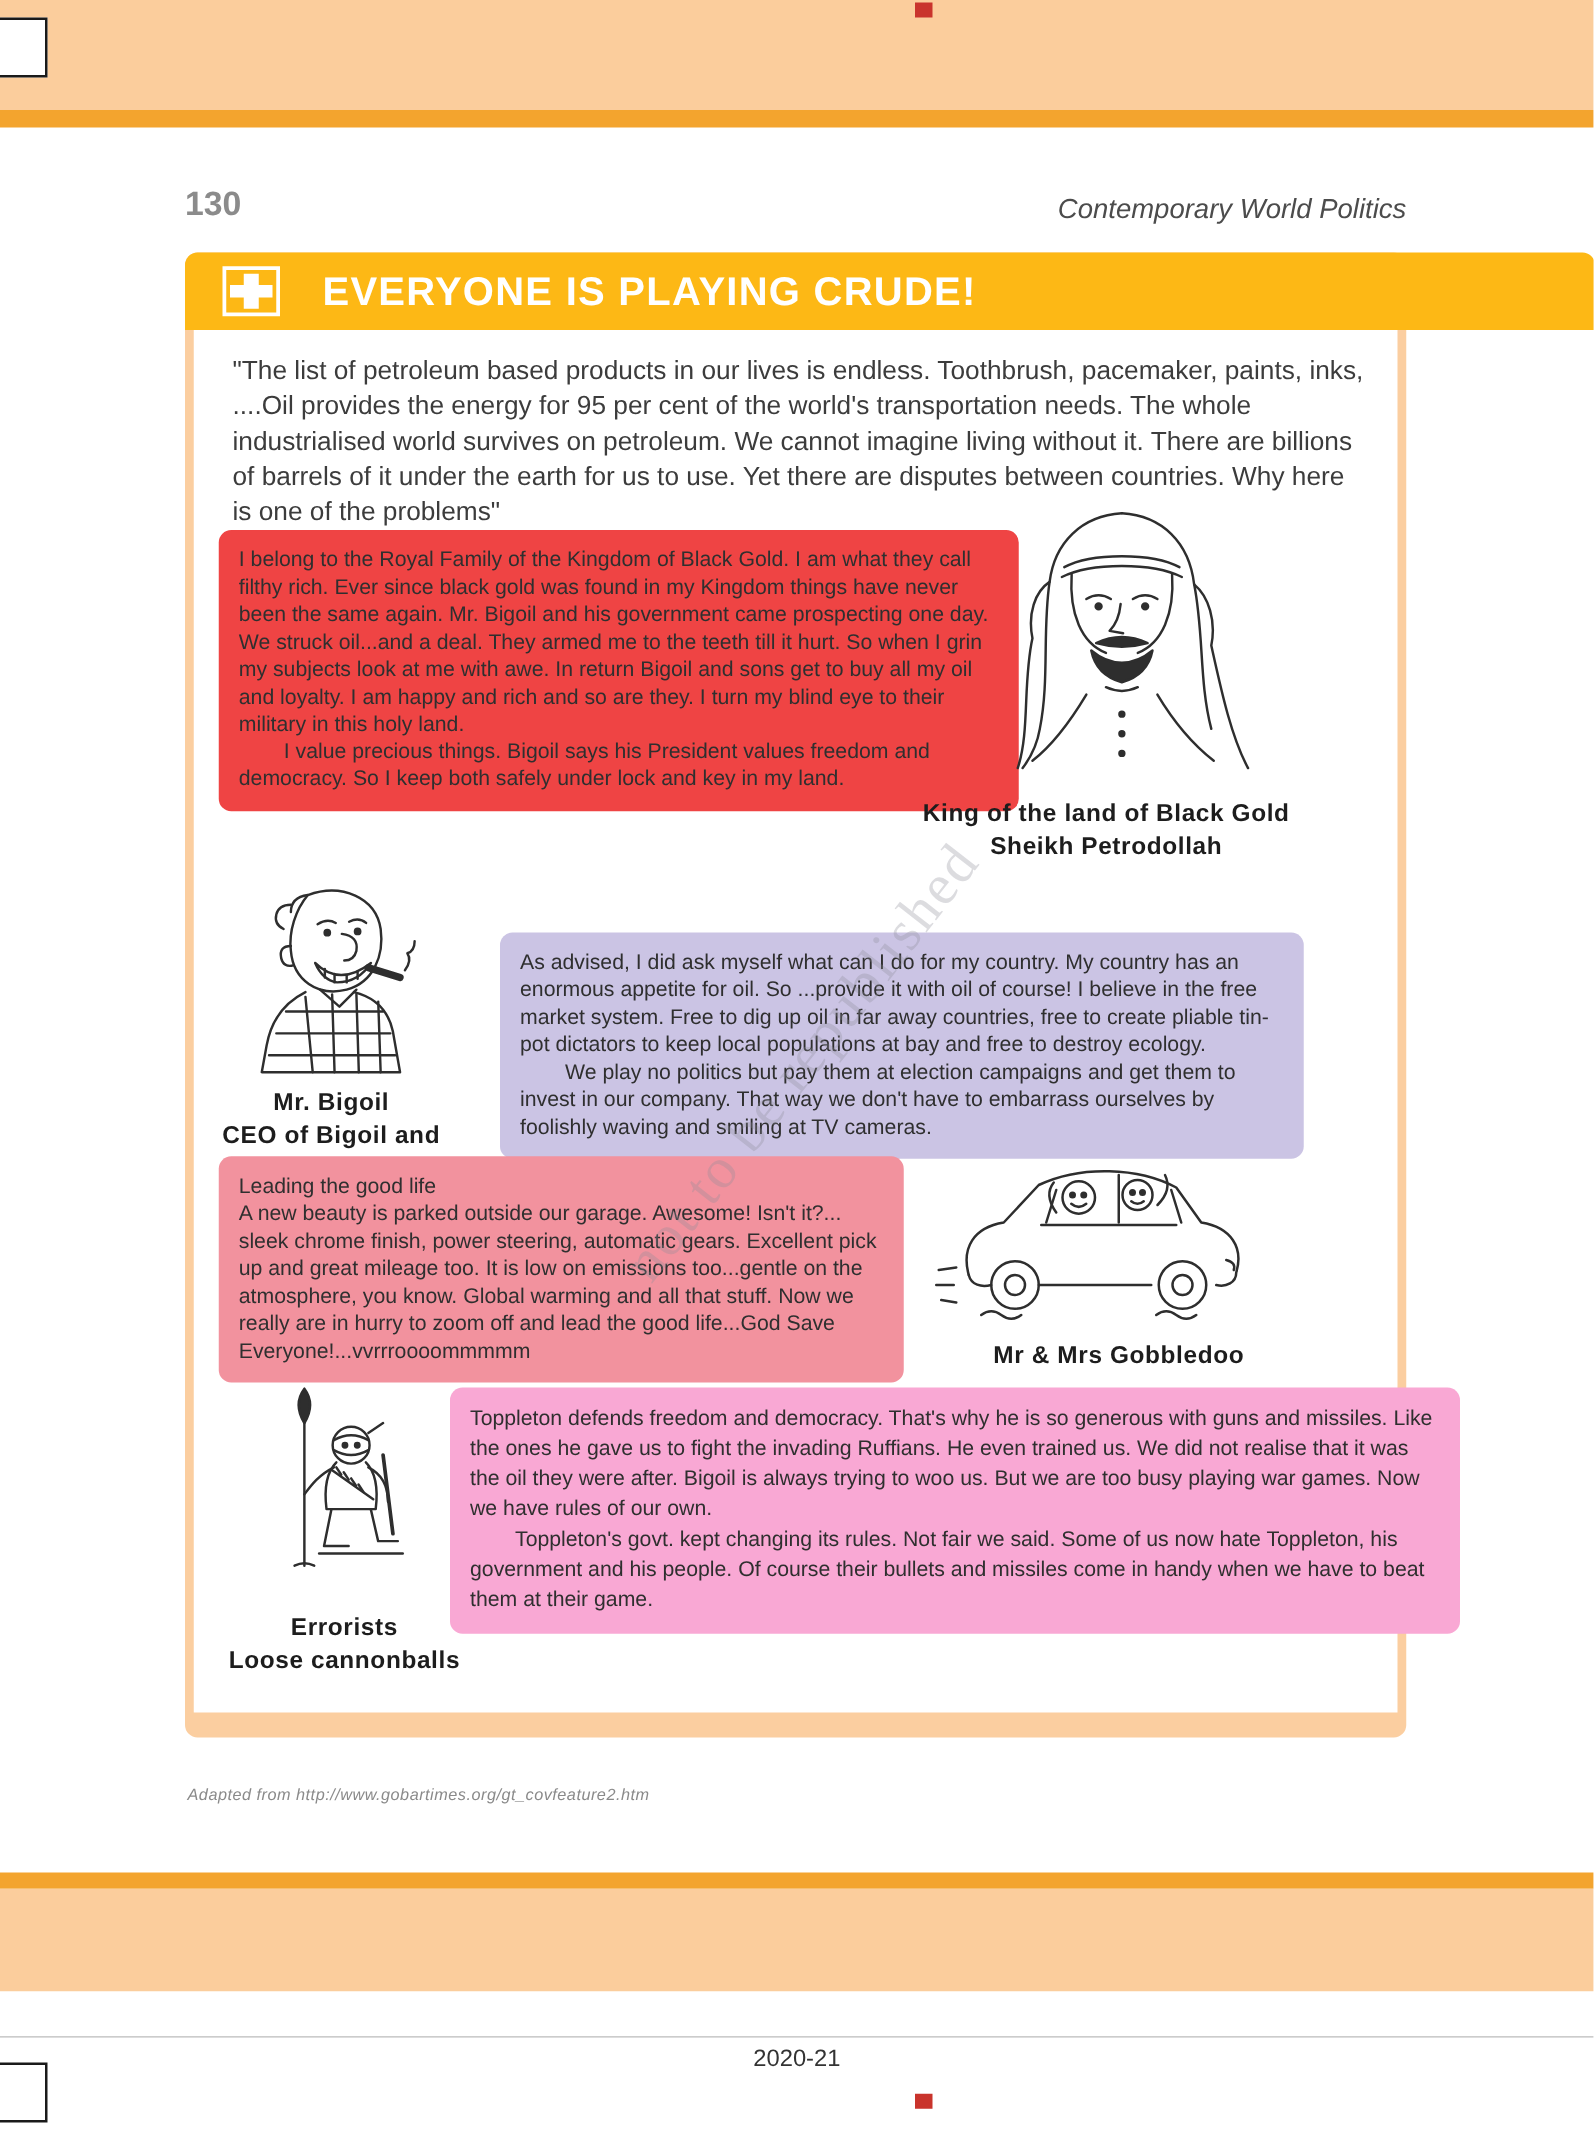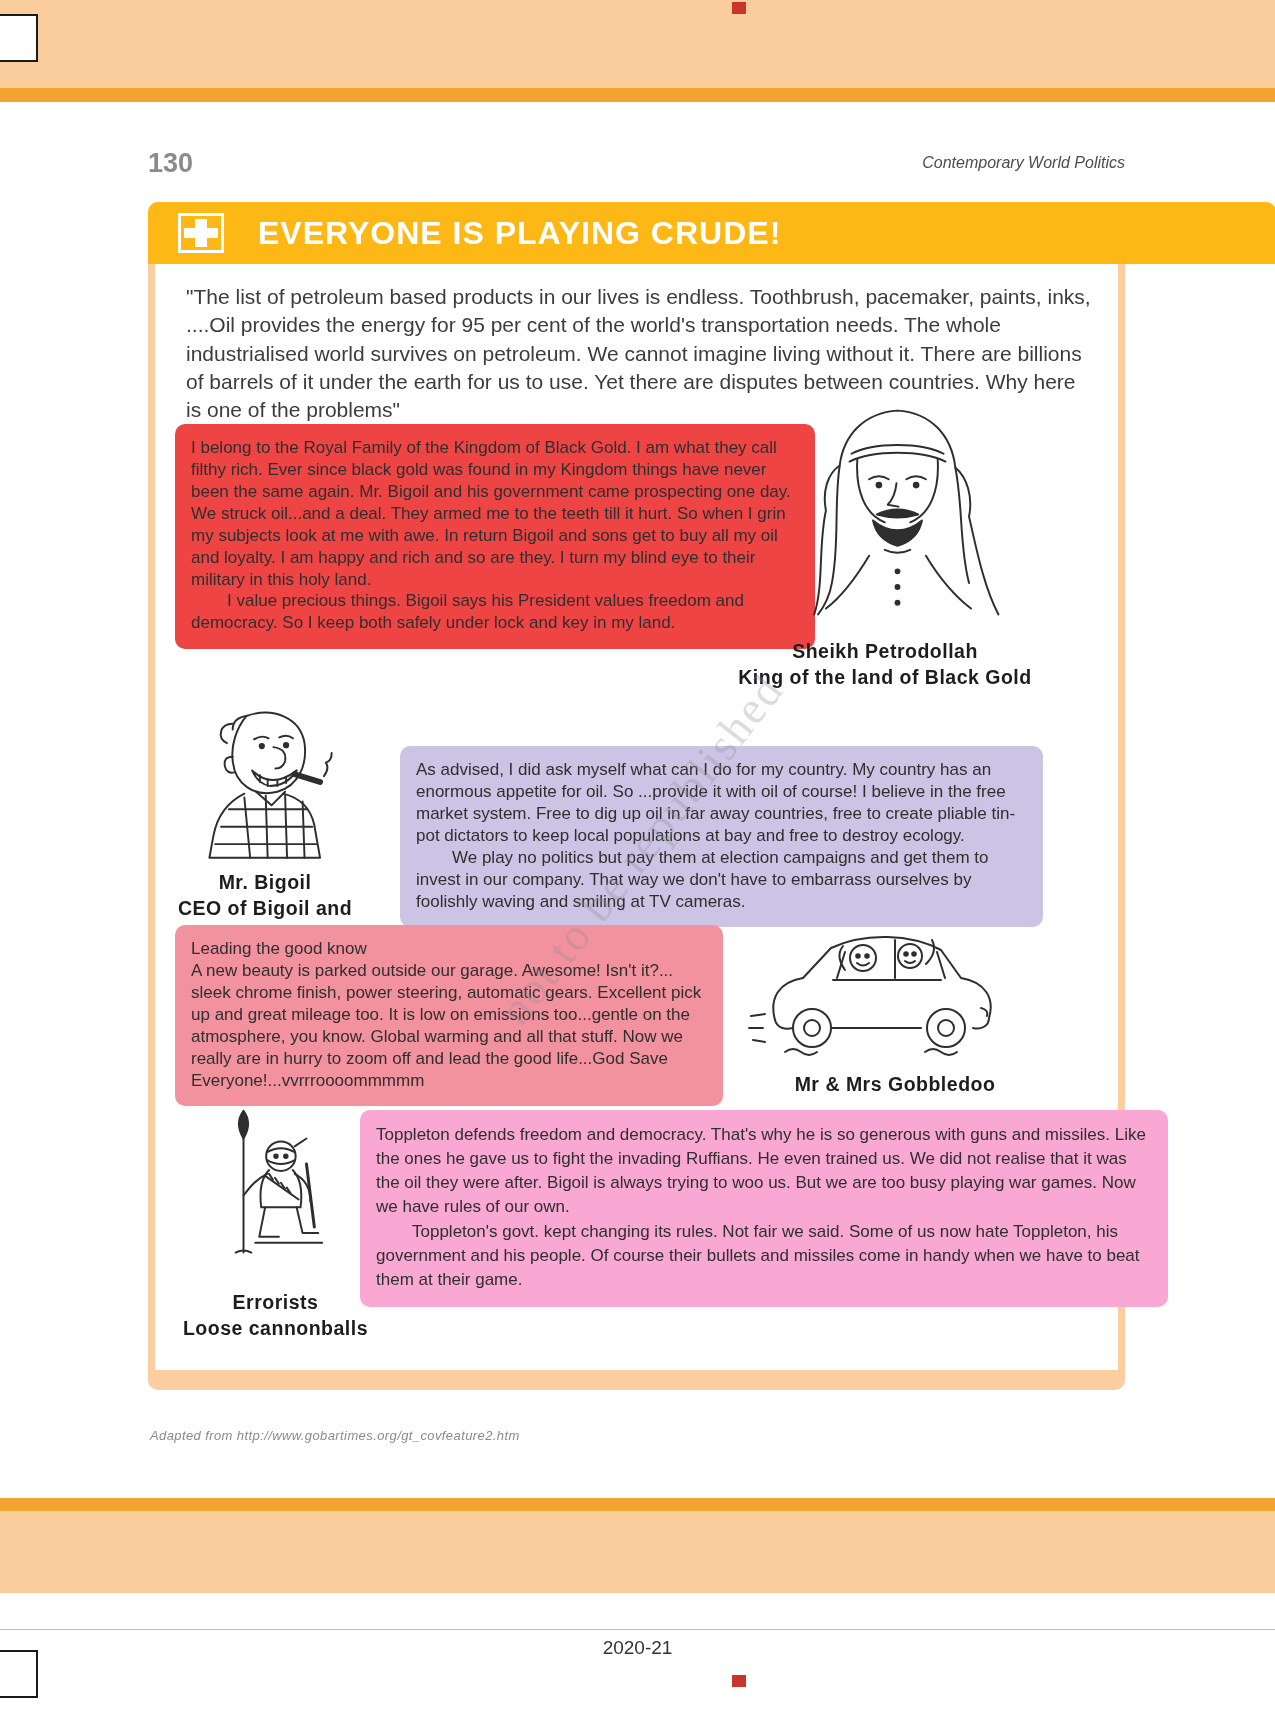--- a/index.html
+++ b/index.html
@@ -16,21 +16,21 @@
   .bottom-stripe{position:absolute; left:0; top:1498px; width:100%; height:13px; background:#f3a42e; }
   .bottom-band { position:absolute; left:0; top:1511px; width:100%; height:82px; background:#fbcd9c; }
   .crop-mark   { position:absolute; width:54px; height:48px; background:#fff; border:2px solid #1a1a1a; }
   .crop-tl     { left:-16px; top:14px; }
   .crop-bl     { left:-16px; top:1650px; }
   .reg-mark    { position:absolute; width:14px; height:12px; background:#c9342c; }
   .reg-top     { left:732px; top:2px; }
   .reg-bottom  { left:732px; top:1675px; }
 
   .page-num    { position:absolute; left:148px; top:148px; font-size:27px; font-weight:bold; color:#8b8b8b; }
-  .running-head{ position:absolute; right:150px; top:154px; font-size:16px; font-style:italic; color:#4c4c4c; }
+  .running-head{ position:absolute; right:150px; top:154px; font-size:22px; font-style:italic; color:#4c4c4c; }
 
   .footer-rule { position:absolute; left:0; top:1629px; width:100%; height:1px; background:#bcbcbc; }
   .footer-year { position:absolute; left:0; top:1637px; width:100%; text-align:center; font-size:19px; color:#333; }
 
   .source-line { position:absolute; left:150px; top:1428px; font-size:13px; font-style:italic; color:#8a8a8a; letter-spacing:0.4px; }
 
   .watermark {
     position:absolute; left:488px; top:1002px; transform:rotate(-52deg); transform-origin:0 0;
     font-family:"Liberation Serif", serif; font-size:46px; letter-spacing:2px;
     color:#8d8d99; opacity:0.30; white-space:nowrap; pointer-events:none; z-index:5;
@@ -130,22 +130,22 @@
           <path d="M96 162 C84 182 70 202 52 216"></path>
           <path d="M154 162 C166 182 182 202 200 216"></path>
           <circle cx="125" cy="178" r="2" fill="#2e2e2e"></circle>
           <circle cx="125" cy="194" r="2" fill="#2e2e2e"></circle>
           <circle cx="125" cy="210" r="2" fill="#2e2e2e"></circle>
         </g>
       </svg>
     </div>
 
     <div class="caption cap-sheikh">
+      <div>King of the land of Black Gold</div>
       <div>Sheikh Petrodollah</div>
-      <div>King of the land of Black Gold</div>
     </div>
 
     <div class="figure fig-bigoil">
       <svg viewBox="0 0 170 170">
         <g fill="none" stroke="#2e2e2e" stroke-width="2" stroke-linecap="round" stroke-linejoin="round">
           <path d="M38 44 q-8 -4 -6 -12 q2 -8 12 -8"></path>
           <path d="M44 30 q0 -12 14 -14"></path>
           <path d="M58 16 C86 6 114 18 118 44 C121 66 112 88 90 94 C66 100 46 86 44 62 C42 46 48 28 58 16 Z"></path>
           <path d="M44 58 q-10 0 -8 10 q2 8 10 6"></path>
           <path d="M66 40 q8 -5 15 -1"></path>
@@ -169,21 +169,21 @@
       <div>Mr. Bigoil</div>
       <div>CEO of Bigoil and sons</div>
     </div>
 
     <div class="speech speech--purple">
       <p>As advised, I did ask myself what can I do for my country. My country has an enormous appetite for oil. So ...provide it with oil of course! I believe in the free market system. Free to dig up oil in far away countries, free to create pliable tin-pot dictators to keep local populations at bay and free to destroy ecology.</p>
       <p class="indent">We play no politics but pay them at election campaigns and get them to invest in our company. That way we don't have to embarrass ourselves by foolishly waving and smiling at TV cameras.</p>
     </div>
 
     <div class="speech speech--red">
-      <p>Leading the good know</p>
+      <p>Leading the good life</p>
       <p>A new beauty is parked outside our garage. Awesome! Isn't it?... sleek chrome finish, power steering, automatic gears. Excellent pick up and great mileage too. It is low on emissions too...gentle on the atmosphere, you know. Global warming and all that stuff. Now we really are in hurry to zoom off and lead the good life...God Save Everyone!...vvrrroooommmmm</p>
     </div>
 
     <div class="figure fig-car">
       <svg viewBox="0 0 265 145">
         <g fill="none" stroke="#2e2e2e" stroke-width="2" stroke-linecap="round" stroke-linejoin="round">
           <circle cx="118" cy="38" r="13"></circle>
           <circle cx="113" cy="36" r="1.8" fill="#2e2e2e"></circle>
           <circle cx="122" cy="36" r="1.8" fill="#2e2e2e"></circle>
           <path d="M112 43 q6 5 12 0"></path>

